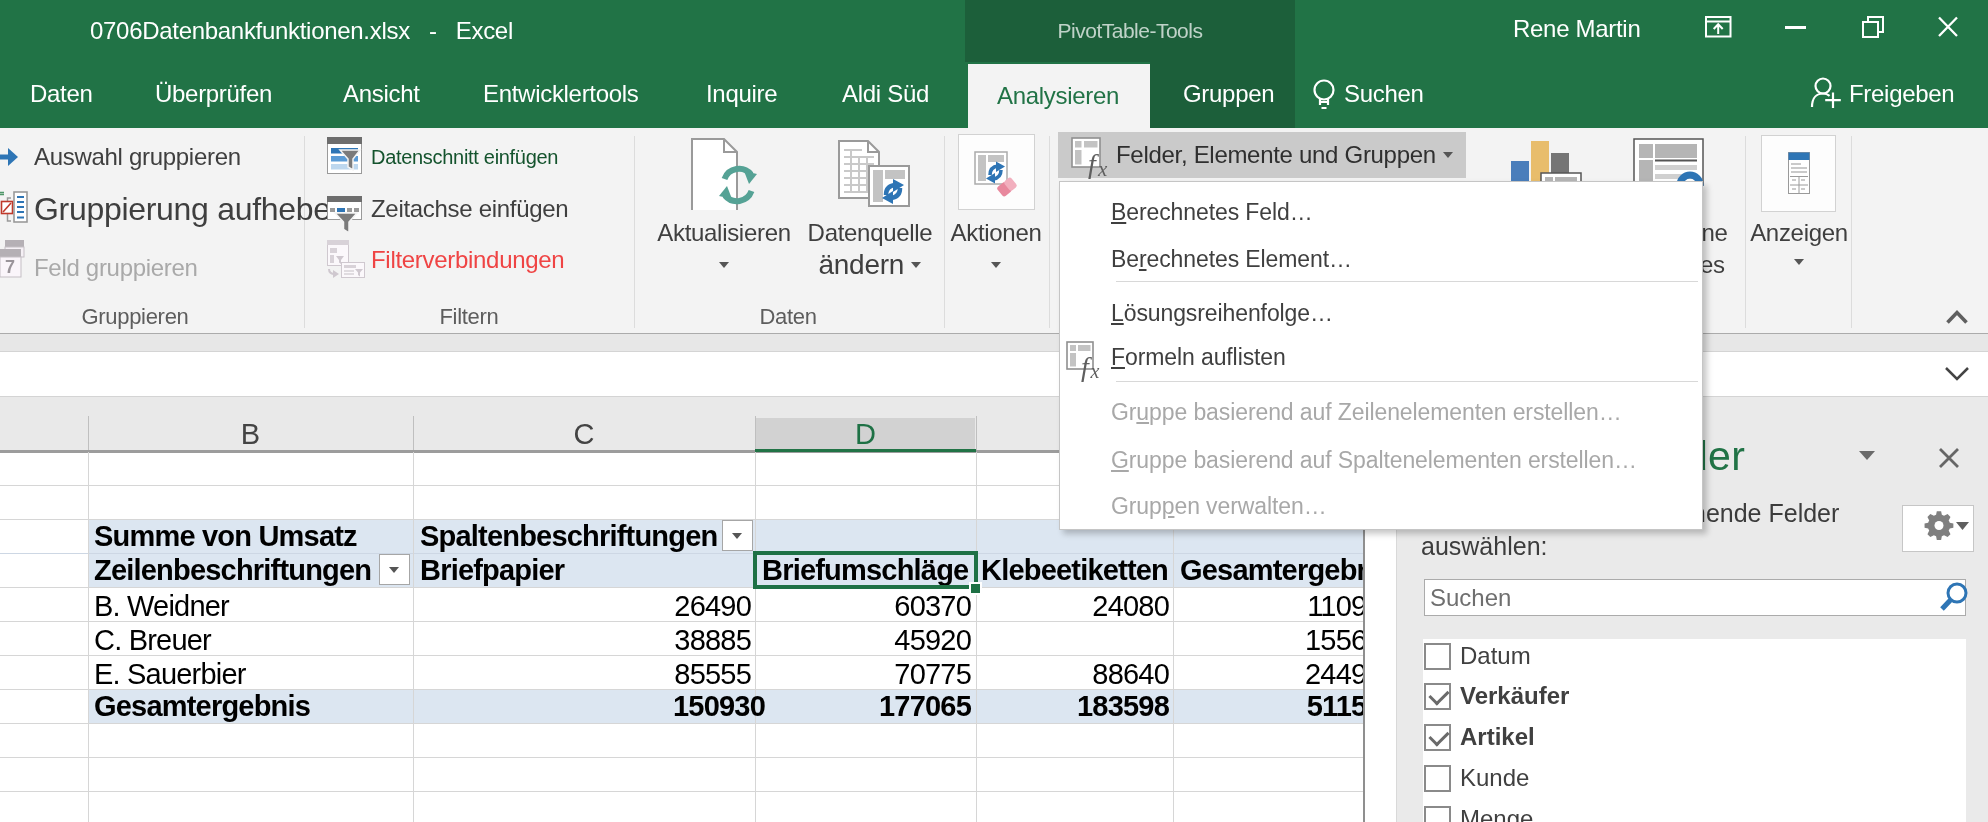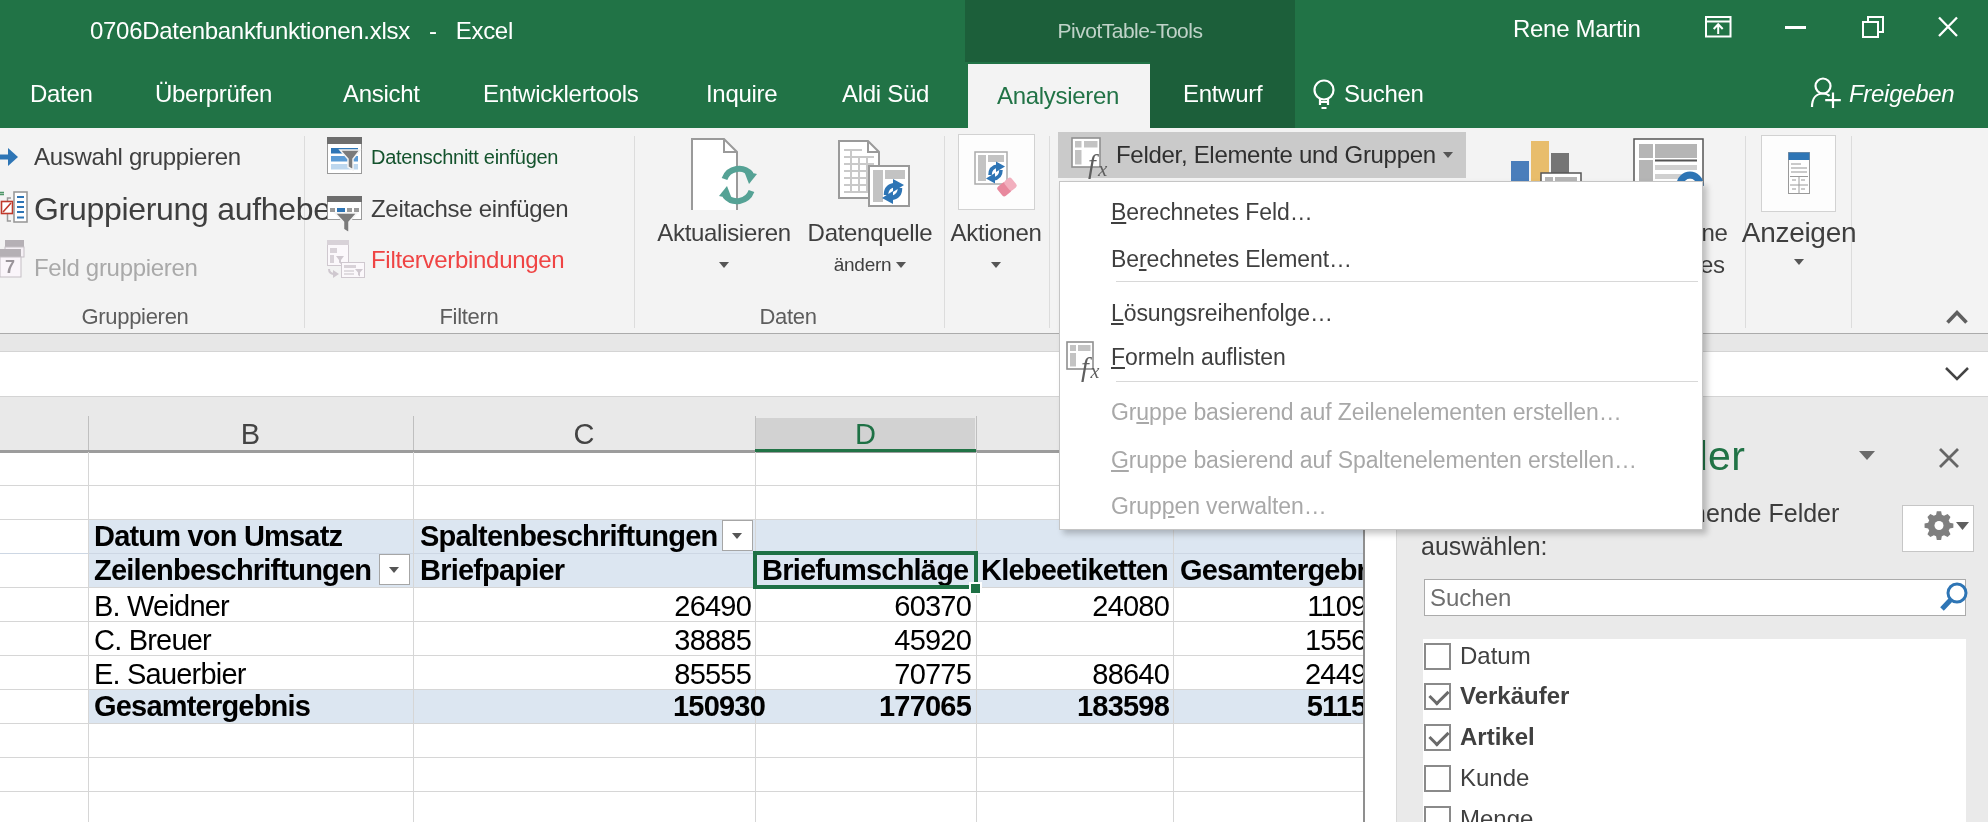--- a/index.html
+++ b/index.html
@@ -34,32 +34,32 @@
 <div class="abs" style="left:0;top:62px;width:1988px;height:66px;background:#217346;"></div>
 <div class="abs" style="left:1150px;top:62px;width:145px;height:66px;background:#1c5f3a;"></div>
 <div class="abs" style="left:968px;top:64px;width:182px;height:64px;background:#f3f3f3;"></div>
 <div class="abs tabtxt" style="left:30px;top:62px;height:64px;color:#fff;font-size:24px;letter-spacing:-0.3px;display:flex;align-items:center;">Daten</div>
 <div class="abs" style="left:155px;top:62px;height:64px;color:#fff;font-size:24px;letter-spacing:-0.3px;display:flex;align-items:center;">Überprüfen</div>
 <div class="abs" style="left:343px;top:62px;height:64px;color:#fff;font-size:24px;letter-spacing:-0.3px;display:flex;align-items:center;">Ansicht</div>
 <div class="abs" style="left:483px;top:62px;height:64px;color:#fff;font-size:24px;letter-spacing:-0.3px;display:flex;align-items:center;">Entwicklertools</div>
 <div class="abs" style="left:706px;top:62px;height:64px;color:#fff;font-size:24px;letter-spacing:-0.3px;display:flex;align-items:center;">Inquire</div>
 <div class="abs" style="left:842px;top:62px;height:64px;color:#fff;font-size:24px;letter-spacing:-0.3px;display:flex;align-items:center;">Aldi Süd</div>
 <div class="abs" style="left:997px;top:64px;height:64px;color:#217346;font-size:24px;letter-spacing:-0.3px;display:flex;align-items:center;">Analysieren</div>
-<div class="abs" style="left:1183px;top:62px;height:64px;color:#fff;font-size:24px;letter-spacing:-0.3px;display:flex;align-items:center;">Entwurf</div>
+<div class="abs" style="left:1183px;top:62px;height:64px;color:#fff;font-size:24px;letter-spacing:-0.3px;display:flex;align-items:center;">Gruppen</div>
 <svg class="abs" style="left:1308px;top:77px;" width="32" height="36" viewBox="0 0 32 36">
   <circle cx="16" cy="13" r="9.5" fill="none" stroke="#fff" stroke-width="2.2"></circle>
   <path d="M12 22 L12 28 M20 22 L20 28 M12 25 L20 25 M13.5 31 L18.5 31" stroke="#fff" stroke-width="2.2" fill="none"></path>
 </svg>
 <div class="abs" style="left:1344px;top:62px;height:64px;color:#fff;font-size:24px;letter-spacing:-0.3px;display:flex;align-items:center;">Suchen</div>
 <svg class="abs" style="left:1810px;top:76px;" width="34" height="34" viewBox="0 0 34 34">
   <circle cx="13" cy="10" r="7.5" fill="none" stroke="#fff" stroke-width="2.2"></circle>
   <path d="M2 31 C2 21.5 7 17.5 13 17.5 C15.5 17.5 17.8 18.3 19.6 19.8" fill="none" stroke="#fff" stroke-width="2.2"></path>
   <path d="M23 16.5 L23 32 M15.2 24.2 L30.8 24.2" stroke="#fff" stroke-width="2.2"></path>
 </svg>
-<div class="abs" style="left:1849px;top:62px;height:64px;color:#fff;font-size:24px;letter-spacing:-0.3px;display:flex;align-items:center;font-style:italic;">Freigeben</div>
+<div class="abs" style="left:1849px;top:62px;height:64px;color:#fff;font-size:24px;letter-spacing:-0.3px;display:flex;align-items:center;">Freigeben</div>
 
 <div class="abs" style="left:0;top:128px;width:1988px;height:205px;background:#f3f3f3;"></div>
 <div class="abs" style="left:0;top:333px;width:1988px;height:1px;background:#ababab;"></div>
 
 <div class="abs" style="left:304px;top:136px;width:1px;height:192px;background:#dcdcdc;"></div>
 <div class="abs" style="left:634px;top:136px;width:1px;height:192px;background:#dcdcdc;"></div>
 <div class="abs" style="left:944px;top:136px;width:1px;height:192px;background:#dcdcdc;"></div>
 <div class="abs" style="left:1049px;top:136px;width:1px;height:192px;background:#dcdcdc;"></div>
 <div class="abs" style="left:1745px;top:136px;width:1px;height:192px;background:#dcdcdc;"></div>
 <div class="abs" style="left:1851px;top:136px;width:1px;height:192px;background:#dcdcdc;"></div>
@@ -148,21 +148,21 @@
   </g>
   <rect x="31" y="26" width="40" height="40" fill="#fff" stroke="#9a9a9a" stroke-width="2"></rect>
   <rect x="35" y="30" width="10" height="32" fill="#c3c3c3"></rect>
   <rect x="47" y="30" width="20" height="9" fill="#c3c3c3"></rect>
   <path d="M48 55 Q48 46 57 45" fill="none" stroke="#2e75b5" stroke-width="4.5"></path>
   <path d="M55 39 L66 45 L55 52 Z" fill="#2e75b5"></path>
   <path d="M62 48 Q62 57 53 58" fill="none" stroke="#2e75b5" stroke-width="4.5"></path>
   <path d="M55 64 L44 58 L55 51 Z" fill="#2e75b5"></path>
 </svg>
 <div class="abs ctr" style="left:795px;top:220px;width:150px;height:26px;color:#3f3f3f;font-size:24px;letter-spacing:-0.3px;">Datenquelle</div>
-<div class="abs ctr" style="left:795px;top:252px;width:150px;height:26px;color:#3f3f3f;font-size:19px;letter-spacing:-0.3px;">ändern&nbsp;<span class="dda"></span></div>
+<div class="abs ctr" style="left:795px;top:252px;width:150px;height:26px;color:#3f3f3f;font-size:28px;letter-spacing:-0.3px;">ändern&nbsp;<span class="dda"></span></div>
 
 <div class="abs" style="left:958px;top:134px;width:77px;height:76px;background:#fdfdfd;border:1px solid #d2d2d2;"></div>
 <svg class="abs" style="left:974px;top:151px;" width="46" height="46" viewBox="0 0 46 46">
   <rect x="1" y="1" width="32" height="32" fill="#fff" stroke="#ababab" stroke-width="1.5"></rect>
   <rect x="4" y="4" width="8" height="26" fill="#c3c3c3"></rect>
   <rect x="14" y="4" width="16" height="7" fill="#c3c3c3"></rect>
   <path d="M16 24 Q16 16 24 15" fill="none" stroke="#2e75b5" stroke-width="3.5"></path>
   <path d="M22 10.5 L31 15.5 L22 21 Z" fill="#2e75b5"></path>
   <path d="M27 19 Q27 27 19 28" fill="none" stroke="#2e75b5" stroke-width="3.5"></path>
   <path d="M21 32.5 L12 27.5 L21 22 Z" fill="#2e75b5"></path>
@@ -210,21 +210,21 @@
 <div class="abs ctr" style="left:1605px;top:252px;width:120px;height:26px;color:#3f3f3f;font-size:24px;letter-spacing:-0.3px;">PivotTables</div>
 
 <div class="abs" style="left:1761px;top:135px;width:75px;height:77px;background:#fdfdfd;border:1px solid #d2d2d2;"></div>
 <svg class="abs" style="left:1788px;top:152px;" width="22" height="42" viewBox="0 0 22 42">
   <rect x="0.5" y="0.5" width="21" height="41" fill="#fff" stroke="#9a9a9a" stroke-width="1"></rect>
   <rect x="0.5" y="0.5" width="21" height="7.5" fill="#2e75b5"></rect>
   <path d="M3 12 L13 12 M3 16 L19 16 M3 20 L19 20" stroke="#b9b9b9" stroke-width="1.5"></path>
   <path d="M2 24.5 L20 24.5 M11 24.5 L11 41 M2 33 L20 33" stroke="#9a9a9a" stroke-width="1"></path>
   <path d="M4 28 L8 28 M13 28 L17 28 M4 37 L8 37 M13 37 L17 37" stroke="#b9b9b9" stroke-width="1.5"></path>
 </svg>
-<div class="abs ctr" style="left:1724px;top:220px;width:150px;height:26px;color:#3f3f3f;font-size:28px;letter-spacing:-0.3px;">Anzeigen</div>
+<div class="abs ctr" style="left:1724px;top:220px;width:150px;height:26px;color:#3f3f3f;font-size:24px;letter-spacing:-0.3px;">Anzeigen</div>
 <div class="abs ctr" style="left:1724px;top:253px;width:150px;height:18px;">
     <span class="dda"></span>
   </div>
 <svg class="abs" style="left:1945px;top:308px;" width="24" height="17" viewBox="0 0 24 17">
   <path d="M2.5 14.5 L12 4.5 L21.5 14.5" fill="none" stroke="#5f5f5f" stroke-width="3.6"></path>
 </svg>
 
 <div class="abs" style="left:0;top:334px;width:1988px;height:18px;background:#e7e7e7;border-bottom:1px solid #d4d4d4;"></div>
 <div class="abs" style="left:0;top:353px;width:1988px;height:44px;background:#ffffff;border-bottom:1px solid #d4d4d4;"></div>
 <svg class="abs" style="left:1944px;top:366px;" width="26" height="16" viewBox="0 0 26 16">
@@ -259,21 +259,21 @@
   <div class="abs" style="left:0;top:326px;width:1365px;height:1px;background:#d6d6d6;"></div>
   <div class="abs" style="left:0;top:360px;width:1365px;height:1px;background:#d6d6d6;"></div>
   <div class="abs" style="left:0;top:394px;width:1365px;height:1px;background:#d6d6d6;"></div>
 
   <div class="abs" style="left:88px;top:55px;width:1px;height:370px;background:#d6d6d6;"></div>
   <div class="abs" style="left:413px;top:55px;width:1px;height:370px;background:#d6d6d6;"></div>
   <div class="abs" style="left:755px;top:55px;width:1px;height:370px;background:#d6d6d6;"></div>
   <div class="abs" style="left:976px;top:55px;width:1px;height:370px;background:#d6d6d6;"></div>
   <div class="abs" style="left:1173px;top:55px;width:1px;height:370px;background:#d6d6d6;"></div>
 
-  <div class="abs cellb" style="left:94px;top:122px;">Datum von Umsatz</div>
+  <div class="abs cellb" style="left:94px;top:122px;">Summe von Umsatz</div>
   <div class="abs cellb" style="left:94px;top:156px;">Zeilenbeschriftungen</div>
   <div class="abs cellb" style="left:420px;top:122px;">Spaltenbeschriftungen</div>
   <div class="abs cellb" style="left:420px;top:156px;">Briefpapier</div>
   <div class="abs cellb" style="left:762px;top:156px;">Briefumschläge</div>
   <div class="abs cellb" style="left:981px;top:156px;">Klebeetiketten</div>
   <div class="abs cellb" style="left:1180px;top:156px;">Gesamtergebnis</div>
   <div class="abs cell" style="left:94px;top:192px;">B. Weidner</div>
   <div class="abs cell" style="left:94px;top:226px;">C. Breuer</div>
   <div class="abs cell" style="left:94px;top:260px;">E. Sauerbier</div>
   <div class="abs cellb" style="left:94px;top:292px;">Gesamtergebnis</div>

